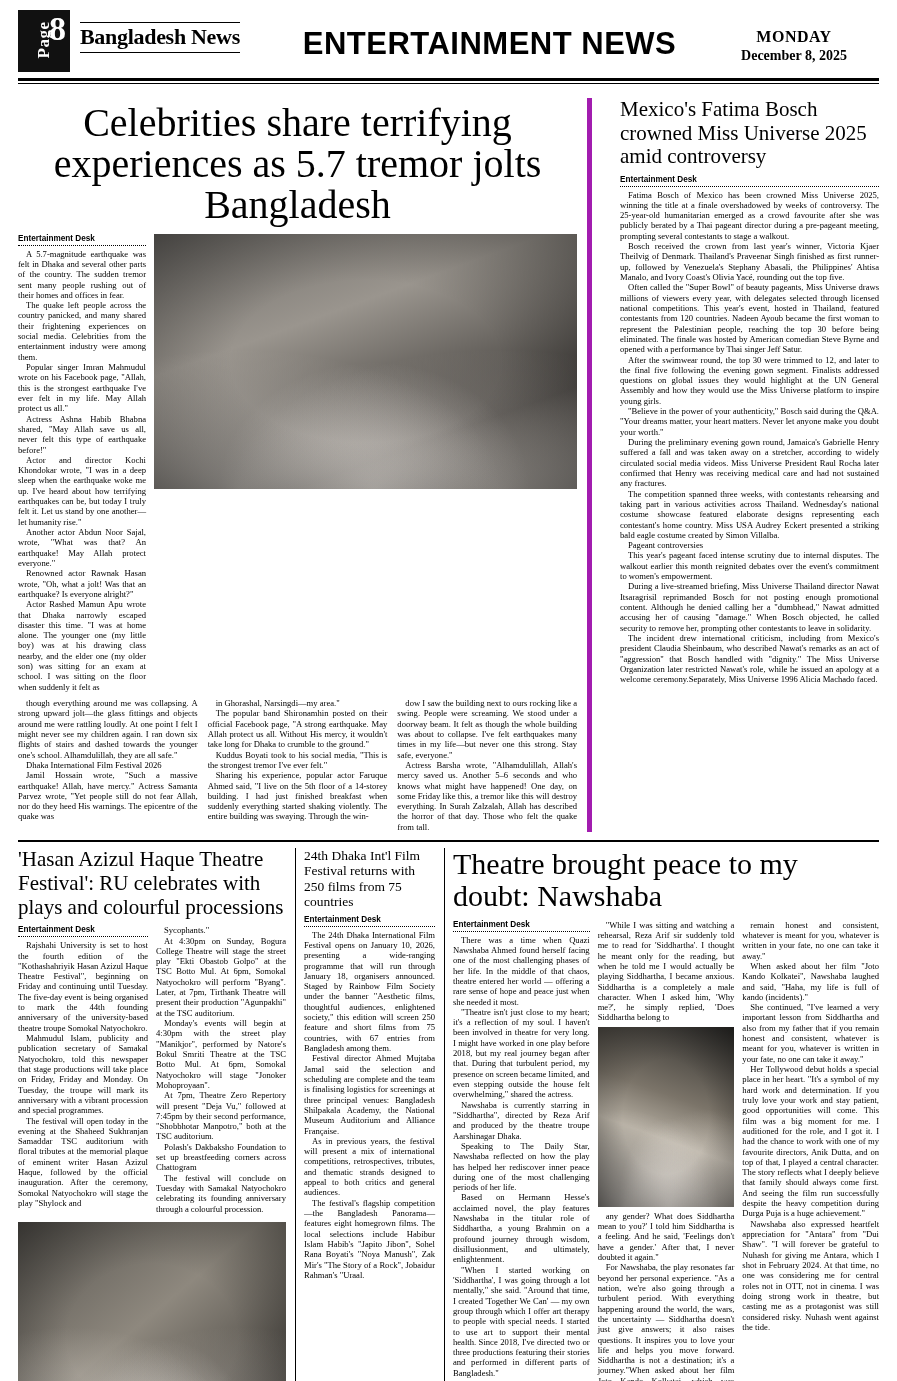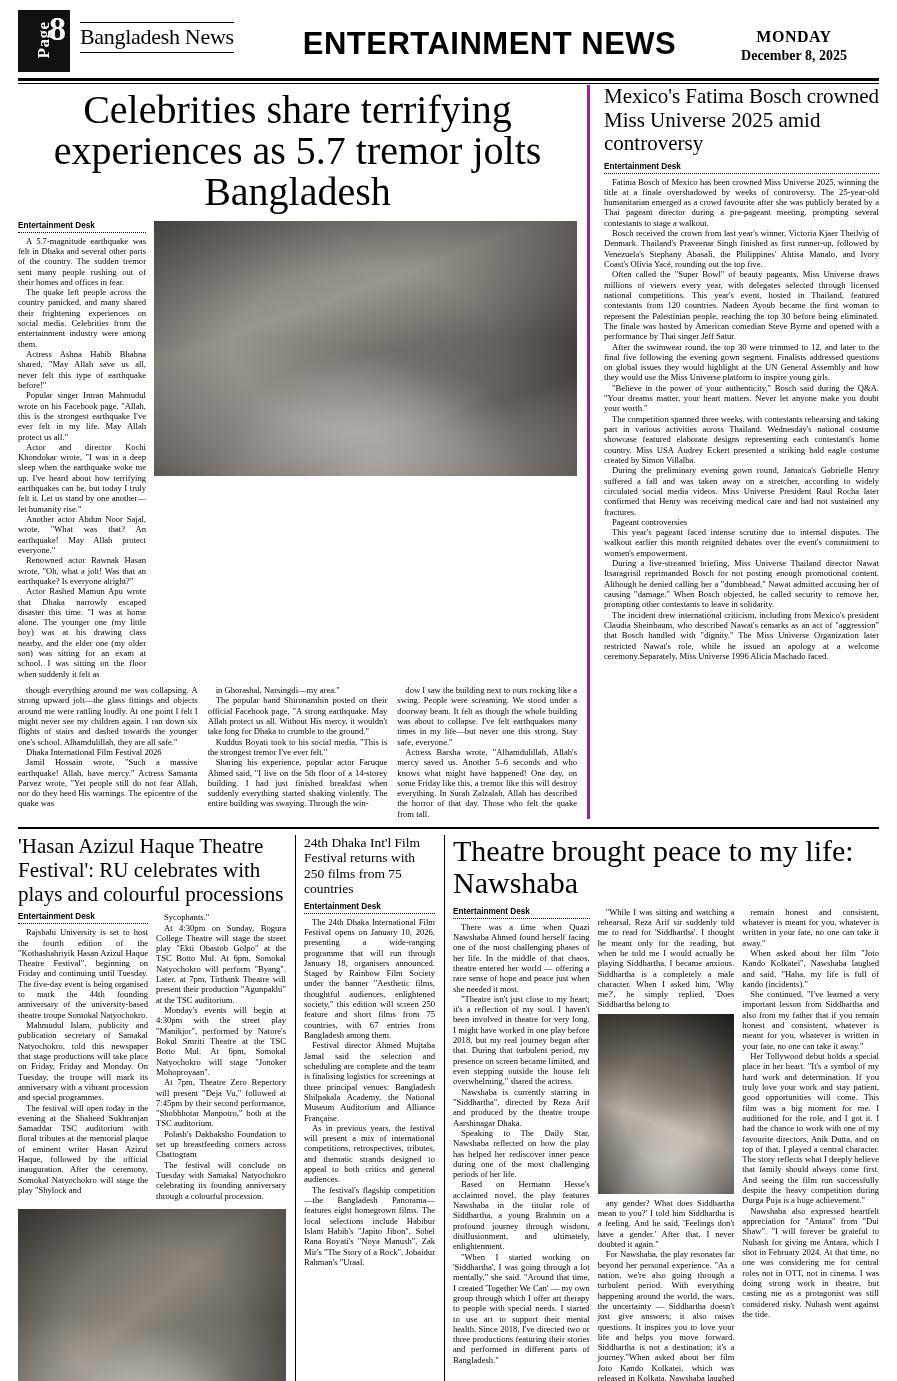--- a/index.html
+++ b/index.html
@@ -52,21 +52,21 @@
     font-weight: bold;
     font-family: "Liberation Serif", serif;
     line-height: 1;
   }
   .brand-block {
     flex: 0 0 190px;
     padding-top: 12px;
   }
   .brand-name {
     font-family: "Liberation Serif", serif;
-    font-weight: normal;
+    font-weight: bold;
     font-size: 22px;
     letter-spacing: -0.3px;
     border-bottom: 1px solid #000;
     border-top: 1px solid #000;
     padding: 1px 0 2px 0;
     display: inline-block;
   }
   .section-title {
     flex: 1 1 auto;
     text-align: center;
@@ -111,38 +111,38 @@
     line-height: 1.2;
     text-align: justify;
     margin: 0;
     text-indent: 8px;
     hyphens: auto;
   }
 
   
   .top-area {
     display: flex;
-    margin-top: 1px;
+    margin-top: 14px;
   }
   .lead-left {
     flex: 1 1 auto;
     padding-right: 10px;
   }
   .lead-headline {
     font-family: "Liberation Serif", serif;
     font-size: 40px;
     line-height: 1.03;
     text-align: center;
     font-weight: normal;
     margin: 4px 0 8px 0;
   }
   .lead-right {
     flex: 0 0 292px;
-    border-left: 3px solid #a21caf;
-    padding-left: 14px;
+    border-left: 5px solid #a21caf;
+    padding-left: 28px;
   }
   .mu-headline {
     font-family: "Liberation Serif", serif;
     font-size: 21px;
     line-height: 1.12;
     margin: 0 0 6px 0;
     font-weight: normal;
   }
 
   .lead-cols {
@@ -243,22 +243,22 @@
   <div class="top-area">
 
     <div class="lead-left">
       <h1 class="lead-headline">Celebrities share terrifying experiences as 5.7 tremor jolts Bangladesh</h1>
 
       <div class="lead-cols">
         <div class="lead-col1">
           <div class="byline">Entertainment Desk</div>
           <p class="body">A 5.7-magnitude earthquake was felt in Dhaka and several other parts of the country. The sudden tremor sent many people rushing out of their homes and offices in fear.</p>
           <p class="body">The quake left people across the country panicked, and many shared their frightening experiences on social media. Celebrities from the entertainment industry were among them.</p>
+          <p class="body">Popular singer Imran Mahmudul wrote on his Facebook page, "Allah, this is the strongest earthquake I've ever felt in my life. May Allah protect us all."</p>
           <p class="body">Actress Ashna Habib Bhabna shared, "May Allah save us all, never felt this type of earthquake before!"</p>
-          <p class="body">Popular singer Imran Mahmudul wrote on his Facebook page, "Allah, this is the strongest earthquake I've ever felt in my life. May Allah protect us all."</p>
           <p class="body">Actor and director Kochi Khondokar wrote, "I was in a deep sleep when the earthquake woke me up. I've heard about how terrifying earthquakes can be, but today I truly felt it. Let us stand by one another—let humanity rise."</p>
           <p class="body">Another actor Abdun Noor Sajal, wrote, "What was that? An earthquake! May Allah protect everyone."</p>
           <p class="body">Renowned actor Rawnak Hasan wrote, "Oh, what a jolt! Was that an earthquake? Is everyone alright?"</p>
           <p class="body">Actor Rashed Mamun Apu wrote that Dhaka narrowly escaped disaster this time. "I was at home alone. The younger one (my little boy) was at his drawing class nearby, and the elder one (my older son) was sitting for an exam at school. I was sitting on the floor when suddenly it felt as</p>
         </div>
         <div class="lead-photo-wrap">
           <div class="photo ph-grad-a" style="height:255px;">
             <div class="figure-people"></div>
             <div class="vig"></div>
           </div>
@@ -285,22 +285,22 @@
     </div>
 
     <div class="lead-right">
       <h2 class="mu-headline">Mexico's Fatima Bosch crowned Miss Universe 2025 amid controversy</h2>
       <div class="byline">Entertainment Desk</div>
       <p class="body">Fatima Bosch of Mexico has been crowned Miss Universe 2025, winning the title at a finale overshadowed by weeks of controversy. The 25-year-old humanitarian emerged as a crowd favourite after she was publicly berated by a Thai pageant director during a pre-pageant meeting, prompting several contestants to stage a walkout.</p>
       <p class="body">Bosch received the crown from last year's winner, Victoria Kjaer Theilvig of Denmark. Thailand's Praveenar Singh finished as first runner-up, followed by Venezuela's Stephany Abasali, the Philippines' Ahtisa Manalo, and Ivory Coast's Olivia Yacé, rounding out the top five.</p>
       <p class="body">Often called the "Super Bowl" of beauty pageants, Miss Universe draws millions of viewers every year, with delegates selected through licensed national competitions. This year's event, hosted in Thailand, featured contestants from 120 countries. Nadeen Ayoub became the first woman to represent the Palestinian people, reaching the top 30 before being eliminated. The finale was hosted by American comedian Steve Byrne and opened with a performance by Thai singer Jeff Satur.</p>
       <p class="body">After the swimwear round, the top 30 were trimmed to 12, and later to the final five following the evening gown segment. Finalists addressed questions on global issues they would highlight at the UN General Assembly and how they would use the Miss Universe platform to inspire young girls.</p>
       <p class="body">"Believe in the power of your authenticity," Bosch said during the Q&amp;A. "Your dreams matter, your heart matters. Never let anyone make you doubt your worth."</p>
+      <p class="body">During the preliminary evening gown round, Jamaica's Gabrielle Henry suffered a fall and was taken away on a stretcher, according to widely circulated social media videos. Miss Universe President Raul Rocha later confirmed that Henry was receiving medical care and had not sustained any fractures.</p>
       <p class="body">The competition spanned three weeks, with contestants rehearsing and taking part in various activities across Thailand. Wednesday's national costume showcase featured elaborate designs representing each contestant's home country. Miss USA Audrey Eckert presented a striking bald eagle costume created by Simon Villalba.</p>
-      <p class="body">During the preliminary evening gown round, Jamaica's Gabrielle Henry suffered a fall and was taken away on a stretcher, according to widely circulated social media videos. Miss Universe President Raul Rocha later confirmed that Henry was receiving medical care and had not sustained any fractures.</p>
       <p class="body">Pageant controversies</p>
       <p class="body">This year's pageant faced intense scrutiny due to internal disputes. The walkout earlier this month reignited debates over the event's commitment to women's empowerment.</p>
       <p class="body">During a live-streamed briefing, Miss Universe Thailand director Nawat Itsaragrisil reprimanded Bosch for not posting enough promotional content. Although he denied calling her a "dumbhead," Nawat admitted accusing her of causing "damage." When Bosch objected, he called security to remove her, prompting other contestants to leave in solidarity.</p>
       <p class="body">The incident drew international criticism, including from Mexico's president Claudia Sheinbaum, who described Nawat's remarks as an act of "aggression" that Bosch handled with "dignity." The Miss Universe Organization later restricted Nawat's role, while he issued an apology at a welcome ceremony.Separately, Miss Universe 1996 Alicia Machado faced.</p>
     </div>
   </div>
 
   <div class="mid-rule"></div>
 
   <div class="lower">
@@ -332,21 +332,21 @@
     <div class="lower-b">
       <h3 class="h3">24th Dhaka Int'l Film Festival returns with 250 films from 75 countries</h3>
       <div class="byline">Entertainment Desk</div>
       <p class="body">The 24th Dhaka International Film Festival opens on January 10, 2026, presenting a wide-ranging programme that will run through January 18, organisers announced. Staged by Rainbow Film Society under the banner "Aesthetic films, thoughtful audiences, enlightened society," this edition will screen 250 feature and short films from 75 countries, with 67 entries from Bangladesh among them.</p>
       <p class="body">Festival director Ahmed Mujtaba Jamal said the selection and scheduling are complete and the team is finalising logistics for screenings at three principal venues: Bangladesh Shilpakala Academy, the National Museum Auditorium and Alliance Française.</p>
       <p class="body">As in previous years, the festival will present a mix of international competitions, retrospectives, tributes, and thematic strands designed to appeal to both critics and general audiences.</p>
       <p class="body">The festival's flagship competition—the Bangladesh Panorama—features eight homegrown films. The local selections include Habibur Islam Habib's "Japito Jibon", Sohel Rana Boyati's "Noya Manush", Zak Mir's "The Story of a Rock", Jobaidur Rahman's "Uraal.</p>
     </div>
 
     <div class="lower-c">
-      <h2 class="h1-big">Theatre brought peace to my life: Nawshaba</h2>
+      <h2 class="h1-big">Theatre brought peace to my doubt: Nawshaba</h2>
       <div class="threecol">
         <div>
           <div class="byline">Entertainment Desk</div>
           <p class="body">There was a time when Quazi Nawshaba Ahmed found herself facing one of the most challenging phases of her life. In the middle of that chaos, theatre entered her world — offering a rare sense of hope and peace just when she needed it most.</p>
           <p class="body">"Theatre isn't just close to my heart; it's a reflection of my soul. I haven't been involved in theatre for very long. I might have worked in one play before 2018, but my real journey began after that. During that turbulent period, my presence on screen became limited, and even stepping outside the house felt overwhelming," shared the actress.</p>
           <p class="body">Nawshaba is currently starring in "Siddhartha", directed by Reza Arif and produced by the theatre troupe Aarshinagar Dhaka.</p>
           <p class="body">Speaking to The Daily Star, Nawshaba reflected on how the play has helped her rediscover inner peace during one of the most challenging periods of her life.</p>
           <p class="body">Based on Hermann Hesse's acclaimed novel, the play features Nawshaba in the titular role of Siddhartha, a young Brahmin on a profound journey through wisdom, disillusionment, and ultimately, enlightenment.</p>
           <p class="body">"When I started working on 'Siddhartha', I was going through a lot mentally," she said. "Around that time, I created 'Together We Can' — my own group through which I offer art therapy to people with special needs. I started to use art to support their mental health. Since 2018, I've directed two or three productions featuring their stories and performed in different parts of Bangladesh."</p>
         </div>

